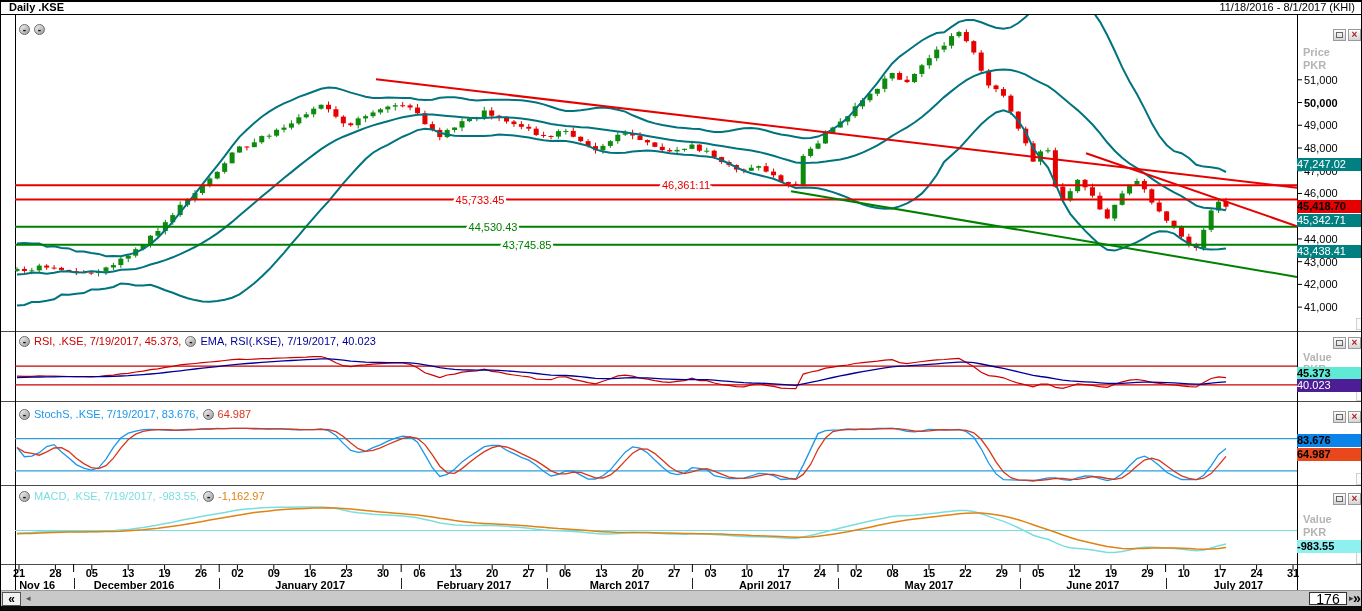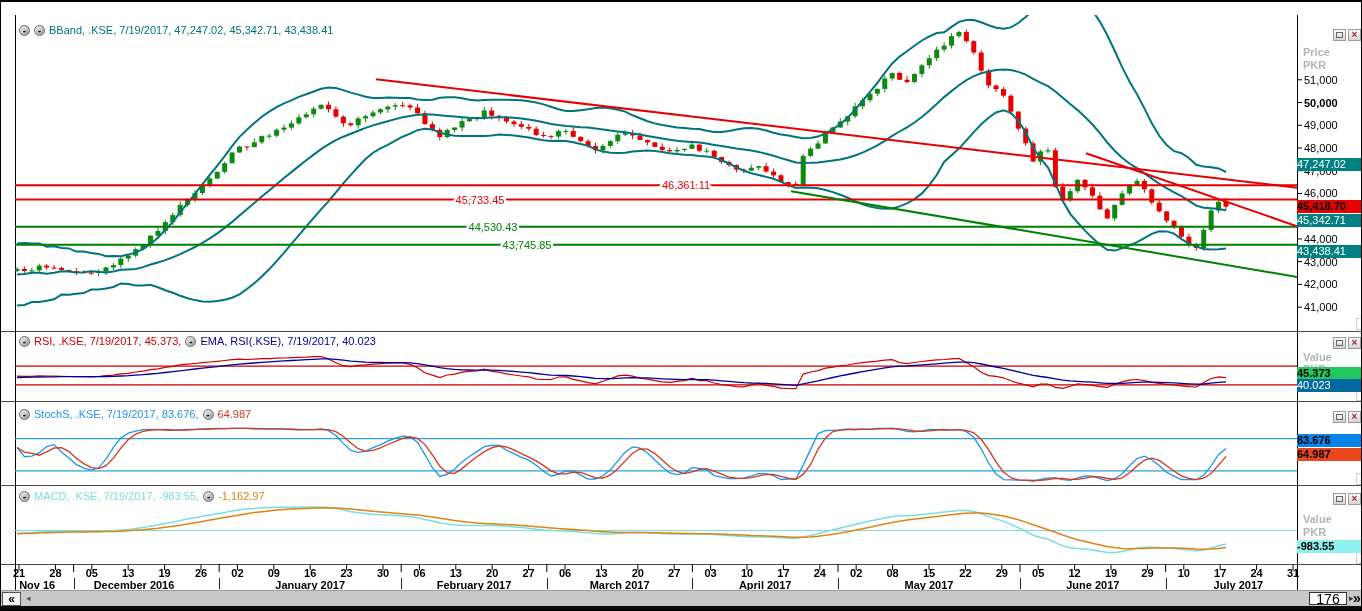--- a/index.html
+++ b/index.html
@@ -35,20 +35,24 @@
   #dpbox{position:absolute;left:1308px;top:1px;width:38px;height:13px;background:#fff;border:1px solid #333;
          font-size:14px;text-align:center;line-height:12px;color:#000;box-sizing:border-box;}
   #sb-fwd{position:absolute;left:1348px;top:2px;font-size:9px;color:#333;}
   #sb-fastfwd{position:absolute;left:1352px;top:-1px;font-size:14px;font-weight:bold;color:#000;}
   #bottombar{position:absolute;left:0;top:605px;width:1362px;height:6px;background:#0a0a0a;}
 </style>
 </head>
 <body>
 
 <div id="root">
+  <div id="titlebar">
+    <span id="title">Daily .KSE</span>
+    <span id="daterange">11/18/2016 - 8/1/2017 (KHI)</span>
+  </div>
 
   <svg id="chart-svg" width="1362" height="611">
       <defs>
         <clipPath id="clip-price">
           <rect x="14" y="14" width="1282" height="316"></rect>
         </clipPath>
         <clipPath id="clip-rsi">
           <rect x="14" y="332" width="1282" height="68"></rect>
         </clipPath>
         <clipPath id="clip-stoch">
@@ -864,21 +868,20 @@
       <span class="xm" style="left: 764.2px;">April 2017</span>
       <span class="xsep" style="left: 837px;"></span>
       <span class="xm" style="left: 928px;">May 2017</span>
       <span class="xsep" style="left: 1019px;"></span>
       <span class="xm" style="left: 1091.8px;">June 2017</span>
       <span class="xsep" style="left: 1164.6px;"></span>
       <span class="xm" style="left: 1237.4px;">July 2017</span>
       <div class="legend" style="left: 18px; top: 23px;">
         <span class="lgico">-</span>
         <span class="lgico">-</span>
-        <span class="lgtxt" style="color: rgb(0, 116, 126);">BBand, .KSE, 7/19/2017, 47,247.02, 45,342.71, 43,438.41</span>
       </div>
       <div class="legend" style="left: 18px; top: 334px;">
         <span class="lgico">-</span>
         <span class="lgtxt" style="color: rgb(204, 0, 0);">RSI, .KSE, 7/19/2017, 45.373,</span>
         <span class="lgico">-</span>
         <span class="lgtxt" style="color: rgb(0, 0, 153);">EMA, RSI(.KSE), 7/19/2017, 40.023</span>
       </div>
       <div class="legend" style="left: 18px; top: 407px;">
         <span class="lgico">-</span>
         <span class="lgtxt" style="color: rgb(29, 150, 232);">StochS, .KSE, 7/19/2017, 83.676,</span>
@@ -910,22 +913,22 @@
         <span class="wic">
           <span class="wic-inner"></span>
         </span>
         <span class="wic">
           <span class="wic-x">×</span>
         </span>
       </div>
       <span class="axhdr" style="top: 350px;">Value</span>
       <span class="axhdr" style="top: 362px;">PKR</span>
       <span class="autob" style="top: 388px;">Auto</span>
-      <div class="badge" style="top: 365.685px; background: #22c55e; color: rgb(0, 0, 0); font-weight: bold;">45.373</div>
-      <div class="badge" style="top: 378.211px; background: #0369a1; color: rgb(255, 255, 255); font-weight: normal;">40.023</div>
+      <div class="badge" style="top: 365.685px; background: #5eead4; color: rgb(0, 0, 0); font-weight: bold;">45.373</div>
+      <div class="badge" style="top: 378.211px; background: #4c1d95; color: rgb(255, 255, 255); font-weight: normal;">40.023</div>
       <div class="winicons" style="left: 1332px; top: 410px;">
         <span class="wic">
           <span class="wic-inner"></span>
         </span>
         <span class="wic">
           <span class="wic-x">×</span>
         </span>
       </div>
       <span class="autob" style="top: 472px;">Auto</span>
       <div class="badge" style="top: 432.622px; background: rgb(10, 132, 232); color: rgb(0, 0, 0); font-weight: bold;">83.676</div>

